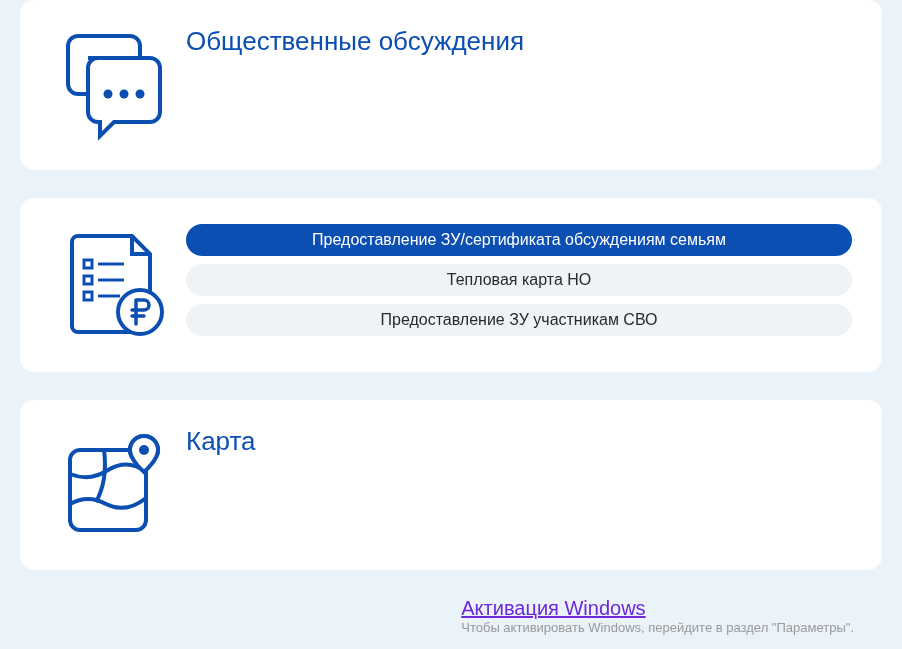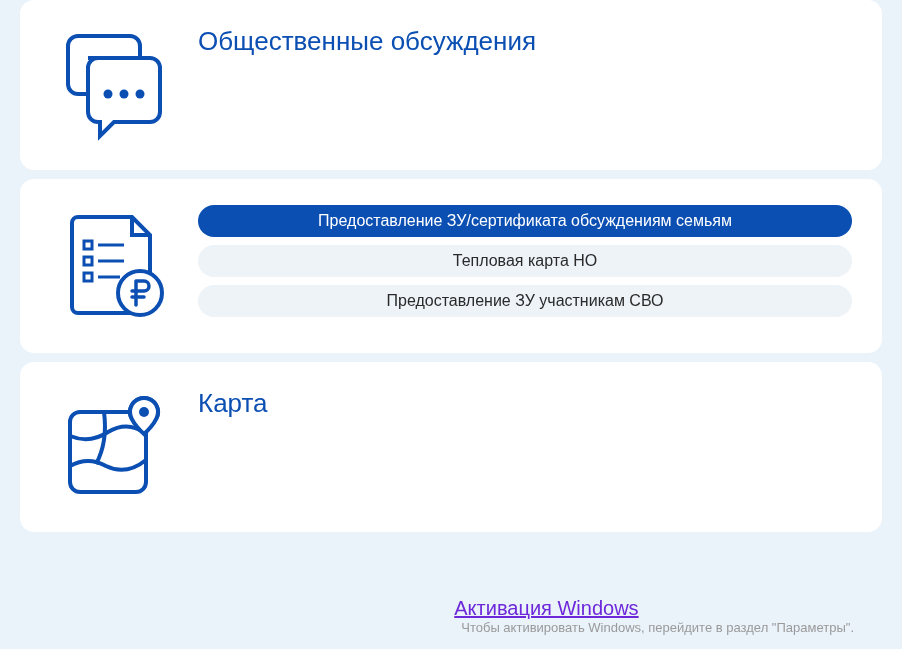--- a/index.html
+++ b/index.html
@@ -9,24 +9,24 @@
       width: 902px;
       height: 649px;
       overflow: hidden;
       padding: 0 20px;
       position: relative;
     }
     .card {
       background: #fff;
       border-radius: 14px;
       padding: 22px 30px 28px 30px;
-      margin-bottom: 9px;
+      margin-bottom: 28px;
       display: flex;
       align-items: flex-start;
-      gap: 28px;
+      gap: 16px;
     }
     .card-icon {
       flex-shrink: 0;
       width: 120px;
       height: 120px;
       display: flex;
       align-items: center;
       justify-content: center;
     }
     .card-body {
@@ -66,21 +66,20 @@
     }
     .watermark .wm-title {
       font-size: 20px;
       color: #6d28d9;
       font-weight: 400;
       text-decoration: underline;
     }
     .watermark .wm-sub {
       font-size: 13px;
       color: #9a9a9a;
-      margin-left: 7px;
     }
     svg { display: block; }
   </style>
 </head>
 <body>
 
 <div class="card">
   <div class="card-icon">
     <svg width="120" height="120" viewBox="0 0 120 120" fill="none">
       <rect x="18" y="14" width="72" height="58" rx="10" stroke="#0b4fb3" stroke-width="4"></rect>

